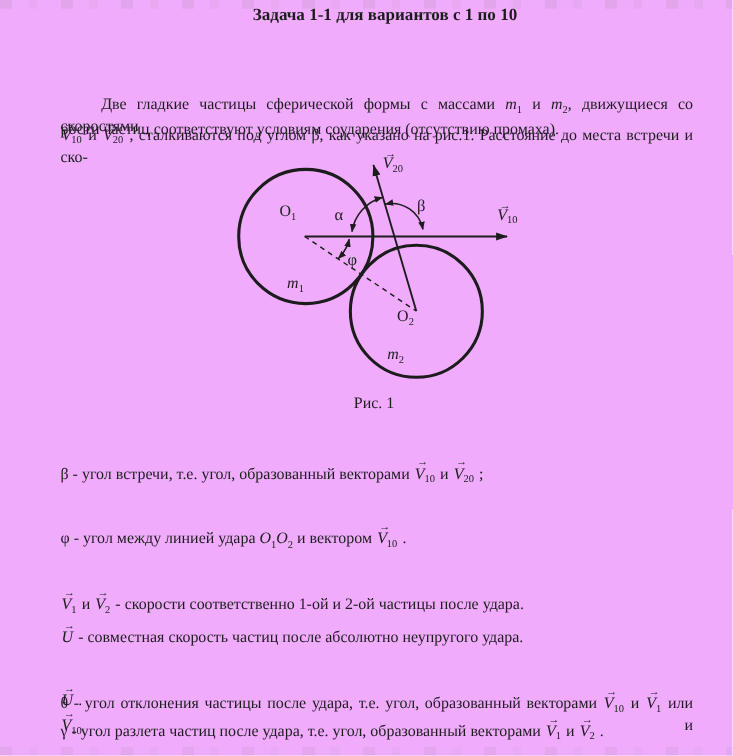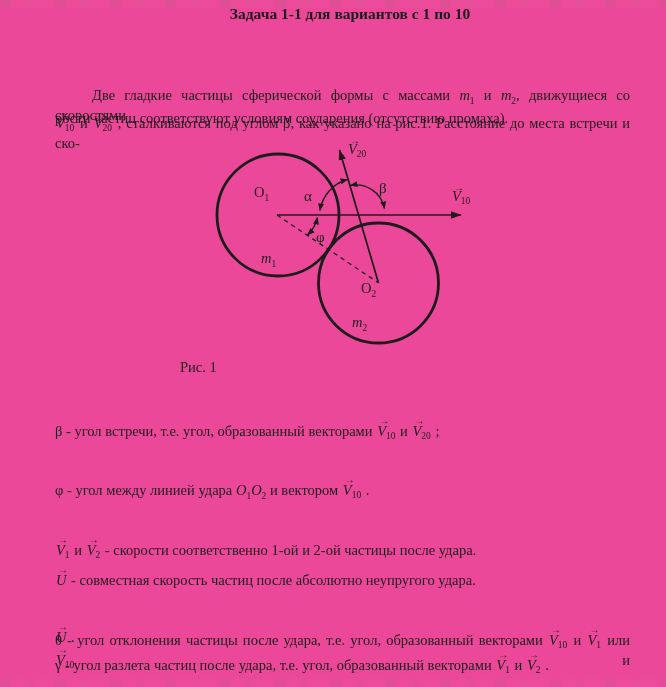--- a/index.html
+++ b/index.html
@@ -1,19 +1,19 @@
 <!DOCTYPE html>
 <html><head>
 <meta charset="utf-8">
 <style>
   html,body{margin:0;padding:0;background:#fff;}
   #page{
     position:relative;
     width:666px;height:687px;
-    background:#ec4899;
+    background:#f0abfc;
     font-family:"Liberation Serif","DejaVu Serif",serif;
     color:#1c1c1c;
     overflow:hidden;
   }
   .line{
     position:absolute;
     left:55px;width:575px;
     height:20px;line-height:20px;
     font-size:14.5px;
     white-space:normal;
@@ -32,21 +32,21 @@
     position:absolute;left:2px;top:-5px;
     font-size:10px;line-height:1;font-style:normal;letter-spacing:0;
   }
   .vec .sb{font-size:9.5px;font-style:normal;line-height:0;vertical-align:-3px;}
   
   #fig-svg{position:absolute;left:170px;top:130px;}
   .flabel{position:absolute;font-size:14.5px;line-height:16px;height:16px;}
   .greek{font-size:15px;}
   #fig-caption{
     position:absolute;left:180px;top:358px;width:320px;
-    font-size:14.5px;line-height:18px;
+    text-align:center;font-size:14.5px;line-height:18px;
   }
   
   .smudge{
     position:absolute;left:0;width:666px;height:8px;
     background:repeating-linear-gradient(90deg,
       rgba(130,130,130,.28) 0 11px, rgba(220,220,220,.05) 11px 26px,
       rgba(150,150,150,.20) 26px 34px, rgba(230,230,230,.04) 34px 55px);
     opacity:.45;filter:blur(.7px);
   }
   .smudge.top{top:0;}

